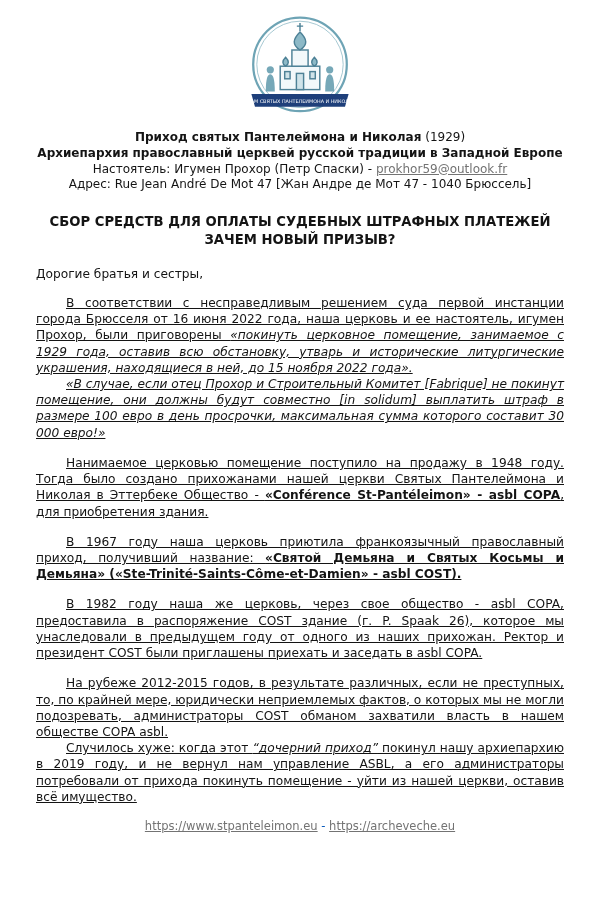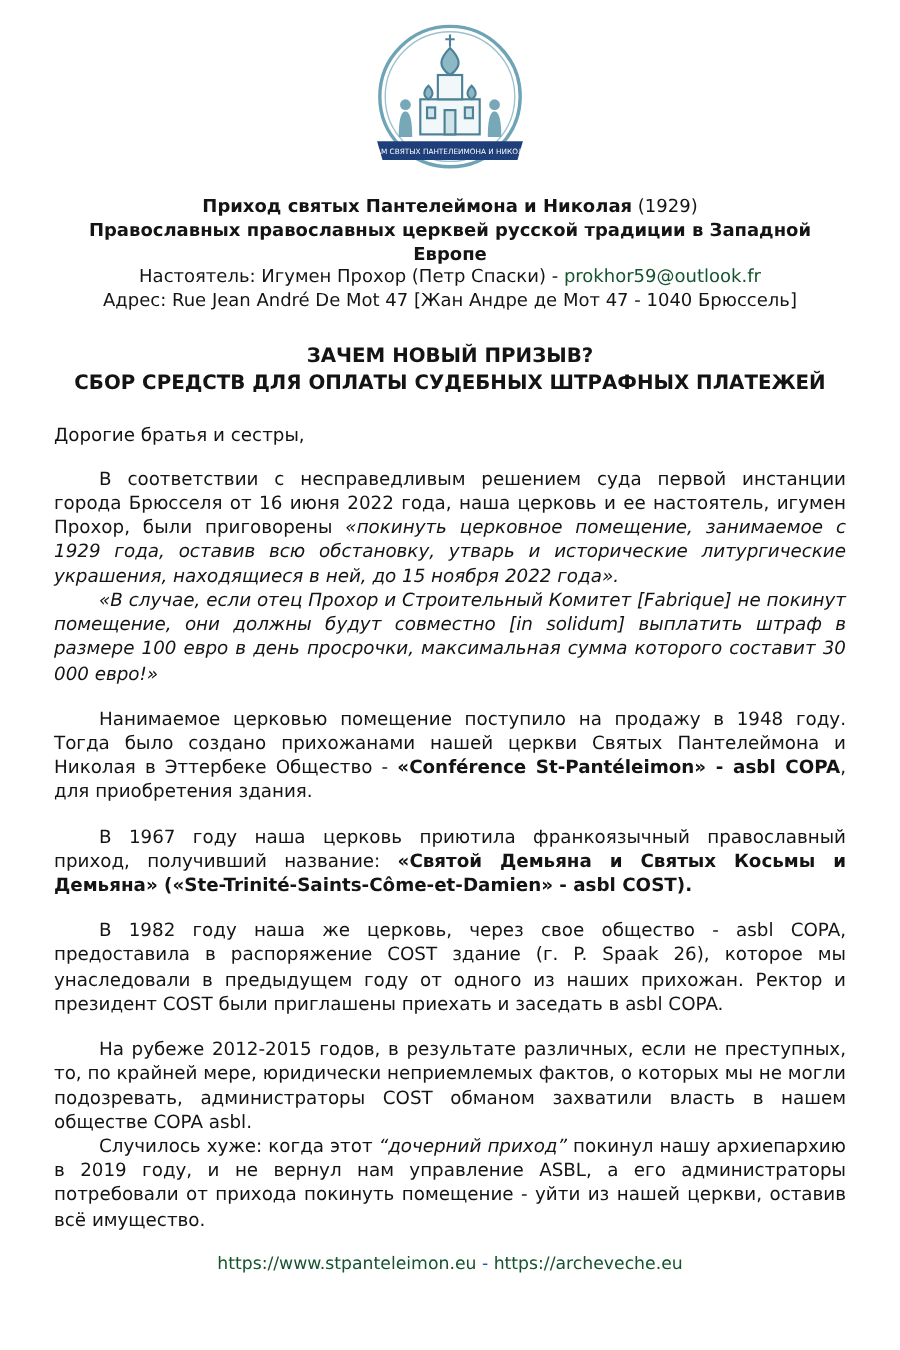--- a/index.html
+++ b/index.html
@@ -17,21 +17,22 @@
     height: 900px;
     padding: 14px 36px 8px 36px;
   }
   .logo-wrap { text-align: center; margin-bottom: 4px; }
   .logo-wrap svg { display: inline-block; }
 
   .letterhead { text-align: center; font-size: 12px; line-height: 1.32; }
   .bold { font-weight: bold; }
   .normal-weight { font-weight: normal; }
   .link {
-    color: #14532d;
+    color: #737373;
+    text-decoration: underline;
     cursor: pointer;
   }
 
   .doc-title {
     text-align: center;
     font-weight: bold;
     font-size: 13.2px;
     line-height: 1.35;
     margin-top: 20px;
   }
@@ -44,20 +45,21 @@
 
   .bodytext {
     margin-top: 10px;
     font-size: 12.2px;
     line-height: 1.33;
     text-align: justify;
   }
   .bodytext p {
     margin: 0;
     text-indent: 30px;
+    text-decoration: underline;
   }
   .bodytext p.gap { margin-top: 14px; }
   .italic { font-style: italic; }
   .underline { text-decoration: underline; }
 
   .footer {
     text-align: center;
     font-size: 11.5px;
     margin-top: 14px;
   }
@@ -91,30 +93,30 @@
       </g>
       <path d="M6 89 L114 89 L110 103 L10 103 Z" fill="#1e3f7a"></path>
       <text x="60" y="98.5" text-anchor="middle" fill="#ffffff" font-size="5.4" font-family="DejaVu Sans, sans-serif">ХРАМ СВЯТЫХ ПАНТЕЛЕИМОНА И НИКОЛАЯ</text>
     </svg>
   </div>
 
   <div class="letterhead">
     <div>
       <span class="bold">Приход святых Пантелеймона и Николая</span><span class="normal-weight"> (1929)</span>
     </div>
-    <div class="bold">Православных православных церквей русской традиции в Западной Европе</div>
+    <div class="bold">Архиепархия православный церквей русской традиции в Западной Европе</div>
     <div>
       <span>Настоятель: Игумен Прохор (Петр Спаски) - </span><span class="link">prokhor59@outlook.fr</span>
     </div>
     <div>Адрес: Rue Jean André De Mot 47 [Жан Андре де Мот 47 - 1040 Брюссель]</div>
   </div>
 
   <div class="doc-title">
+    <div>СБОР СРЕДСТВ ДЛЯ ОПЛАТЫ СУДЕБНЫХ ШТРАФНЫХ ПЛАТЕЖЕЙ</div>
     <div>ЗАЧЕМ НОВЫЙ ПРИЗЫВ?</div>
-    <div>СБОР СРЕДСТВ ДЛЯ ОПЛАТЫ СУДЕБНЫХ ШТРАФНЫХ ПЛАТЕЖЕЙ</div>
   </div>
 
   <div class="salutation">Дорогие братья и сестры,</div>
 
   <div class="bodytext">
 
     <p class="gap"><span>В соответствии с несправедливым решением суда первой инстанции города Брюсселя от 16 июня 2022 года, наша церковь и ее настоятель, игумен Прохор, были приговорены </span><span class="italic">«покинуть церковное помещение, занимаемое с 1929 года, оставив всю обстановку, утварь и исторические литургические украшения, находящиеся в ней, до 15 ноября 2022 года».</span></p>
 
     <p class="italic">«В случае, если отец Прохор и Строительный Комитет [Fabrique] не покинут помещение, они должны будут совместно [in solidum] выплатить штраф в размере 100 евро в день просрочки, максимальная сумма которого составит 30 000 евро!»</p>
 

